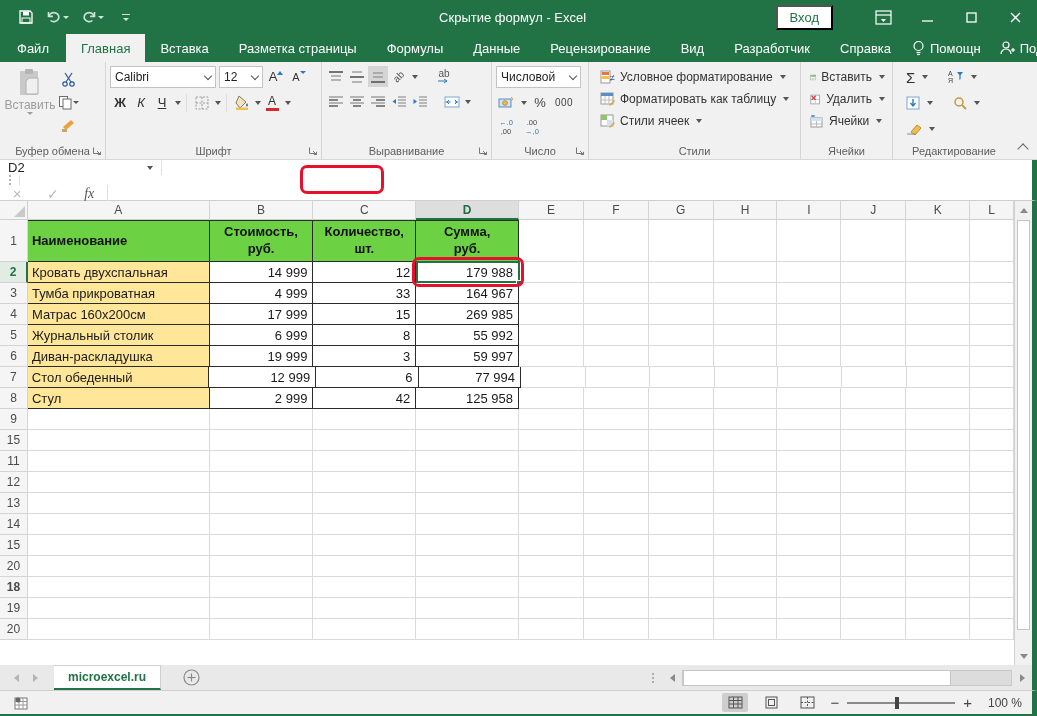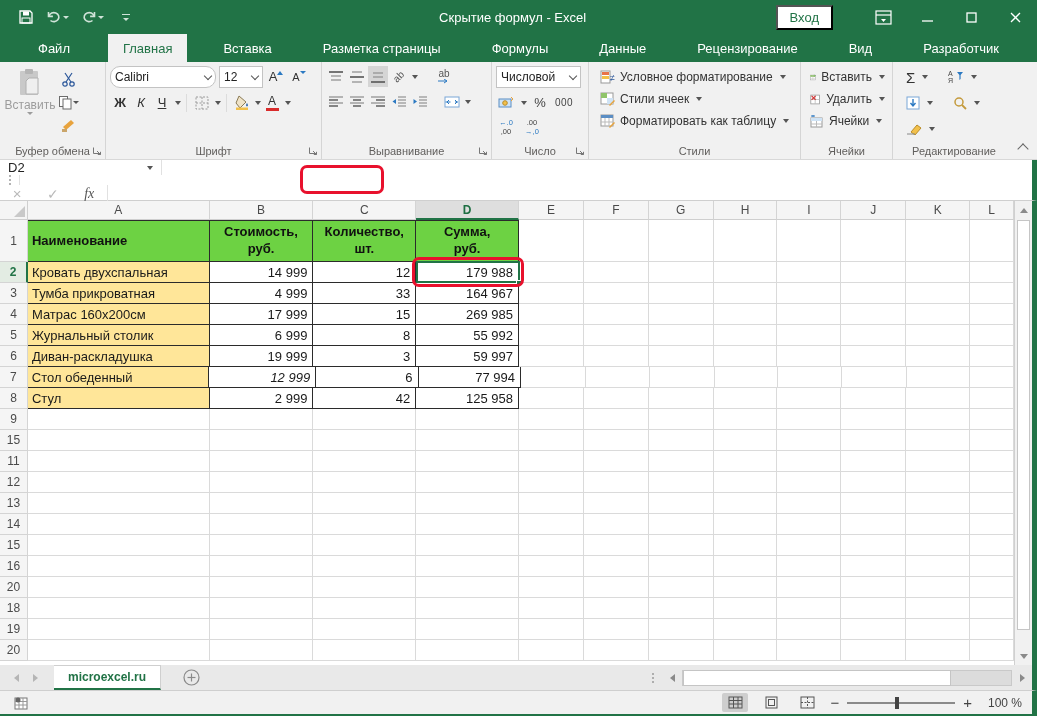--- a/index.html
+++ b/index.html
@@ -13,21 +13,21 @@
   .tinytri { width:0; height:0; border-left:3px solid transparent; border-right:3px solid transparent; border-top:3px solid #cfe3d8; display:inline-block; }
   .qat-custom { display:flex; flex-direction:column; align-items:center; margin-left:6px; }
   .qat-custom .bar { width:8px; height:1px; background:#cfe3d8; margin-bottom:2px; }
   .title-text { position:absolute; left:50%; transform:translateX(-54%); font-size:13px; color:#fff; white-space:nowrap; }
   .tb-right { margin-left:auto; display:flex; align-items:center; height:100%; }
   .signin { background:#fff; color:#217346; font-size:13px; padding:3px 12px; margin-right:28px; cursor:pointer; }
   .winbtn { width:44px; height:100%; display:flex; align-items:center; justify-content:center; cursor:pointer; }
 
   
   .tabrow { height:28px; background:#217346; display:flex; align-items:stretch; font-size:13px; color:#fff; }
-  .rtab { padding:0 15px; display:flex; align-items:center; cursor:pointer; white-space:nowrap;margin-left:21px; }
+  .rtab { padding:0 15px; display:flex; align-items:center; cursor:pointer; white-space:nowrap; }
   .rtab.file { padding:0 17px; }
   .rtab.active { background:#f1f1f1; color:#217346; }
   .help-group { margin-left:auto; display:flex; align-items:center; gap:6px; padding-right:14px; }
   .help-item { display:flex; align-items:center; gap:5px; cursor:pointer; padding:0 6px; }
 
   
   .ribbon { height:98px; background:#f1f1f1; border-bottom:1px solid #d8d8d8; display:flex; font-size:12px; color:#333; }
   .grp { position:relative; border-right:1px solid #d5d5d5; padding:4px 4px 18px 4px; }
   .glabel { position:absolute; bottom:2px; left:0; right:0; text-align:center; font-size:11px; color:#605e5c; }
   .launcher { position:absolute; bottom:3px; right:3px; }
@@ -237,21 +237,21 @@
       <span class="launcher">
         <svg width="10" height="10" viewBox="0 0 10 10">
             <path d="M1.5 1.5 v6 h6" fill="none" stroke="#777"></path>
             <path d="M5 5 l3.5 3.5 M8.5 5.8 v2.7 h-2.7" fill="none" stroke="#777"></path>
           </svg>
       </span>
     </div>
 
     <div class="grp" style="width:216px;">
       <div style="display:flex;gap:3px;">
-        <div class="combo" style="width:106px;border-radius:10px;">
+        <div class="combo" style="width:106px;">
           <span>Calibri</span>
             <span class="chev"></span>
         </div>
         <div class="combo" style="width:44px;">
           <span>12</span>
             <span class="chev"></span>
         </div>
         <span class="mini" style="font-size:13px;">
           <span>A</span>
           <span class="tinytri" style="border-top:none;border-bottom:4px solid #2b79c2;margin-top:-8px;"></span>
@@ -433,42 +433,42 @@
 
     <div class="grp" style="width:212px;padding-left:8px;">
       <div class="stack-item">
         <svg width="15" height="14" viewBox="0 0 15 14">
             <rect x="1" y="1" width="9" height="12" fill="#fff" stroke="#999"></rect>
             <rect x="2" y="2" width="7" height="3" fill="#e8734a"></rect>
             <rect x="2" y="6" width="7" height="3" fill="#f2c04a"></rect>
             <text x="10" y="11" font-size="9" fill="#2b579a">≠</text>
           </svg>
         <span>Условное форматирование</span>
-          <span class="dtri"></span>
-      </div>
-      <div class="stack-item">
-        <svg width="15" height="14" viewBox="0 0 15 14">
-            <rect x="1" y="1" width="12" height="11" fill="#fff" stroke="#999"></rect>
-            <rect x="1" y="1" width="6" height="5" fill="#8fc46a"></rect>
-            <rect x="7" y="6" width="6" height="6" fill="#cfe3f5"></rect>
-            <path d="M9 13 l5 -5 1 1 -5 5 z" fill="#e8a33d"></path>
-          </svg>
-        <span>Стили ячеек</span>
           <span class="dtri"></span>
       </div>
       <div class="stack-item">
         <svg width="15" height="14" viewBox="0 0 15 14">
             <rect x="1" y="1" width="12" height="11" fill="#fff" stroke="#999"></rect>
             <rect x="1" y="1" width="12" height="3" fill="#5b8ec4"></rect>
             <line x1="5" y1="4" x2="5" y2="12" stroke="#bbb"></line>
             <line x1="9" y1="4" x2="9" y2="12" stroke="#bbb"></line>
             <line x1="1" y1="8" x2="13" y2="8" stroke="#bbb"></line>
             <path d="M9 13 l5 -5 1 1 -5 5 z" fill="#e8a33d"></path>
           </svg>
         <span>Форматировать как таблицу</span>
+          <span class="dtri"></span>
+      </div>
+      <div class="stack-item">
+        <svg width="15" height="14" viewBox="0 0 15 14">
+            <rect x="1" y="1" width="12" height="11" fill="#fff" stroke="#999"></rect>
+            <rect x="1" y="1" width="6" height="5" fill="#8fc46a"></rect>
+            <rect x="7" y="6" width="6" height="6" fill="#cfe3f5"></rect>
+            <path d="M9 13 l5 -5 1 1 -5 5 z" fill="#e8a33d"></path>
+          </svg>
+        <span>Стили ячеек</span>
           <span class="dtri"></span>
       </div>
       <div class="glabel">Стили</div>
     </div>
 
     <div class="grp" style="width:92px;padding-left:6px;">
       <div class="stack-item">
         <svg width="14" height="13" viewBox="0 0 14 13">
             <rect x="1" y="1" width="11" height="11" fill="#fff" stroke="#999"></rect>
             <rect x="1" y="1" width="11" height="4" fill="#8fc46a"></rect>
@@ -684,21 +684,21 @@
           <div class="cell" style="width: 65px;"></div>
           <div class="cell" style="width: 64px;"></div>
           <div class="cell" style="width: 64px;"></div>
           <div class="cell" style="width: 65px;"></div>
           <div class="cell" style="width: 64px;"></div>
           <div class="cell" style="width: 44px;"></div>
         </div>
         <div class="grow" style="height: 21px;">
           <div class="rowhdr">7</div>
           <div class="cell tb acell" style="width: 182px;">Стол обеденный</div>
-          <div class="cell tb ncell" style="width: 108px; font-style: italic;">12 999</div>
+          <div class="cell tb ncell" style="width: 108px;">12 999</div>
           <div class="cell tb ncell" style="width: 103px;">6</div>
           <div class="cell tb ncell" style="width: 103px;">77 994</div>
           <div class="cell" style="width: 65px;"></div>
           <div class="cell" style="width: 65px;"></div>
           <div class="cell" style="width: 65px;"></div>
           <div class="cell" style="width: 64px;"></div>
           <div class="cell" style="width: 64px;"></div>
           <div class="cell" style="width: 65px;"></div>
           <div class="cell" style="width: 64px;"></div>
           <div class="cell" style="width: 44px;"></div>
@@ -817,50 +817,35 @@
           <div class="cell" style="width: 65px;"></div>
           <div class="cell" style="width: 65px;"></div>
           <div class="cell" style="width: 65px;"></div>
           <div class="cell" style="width: 64px;"></div>
           <div class="cell" style="width: 64px;"></div>
           <div class="cell" style="width: 65px;"></div>
           <div class="cell" style="width: 64px;"></div>
           <div class="cell" style="width: 44px;"></div>
         </div>
         <div class="grow" style="height: 21px;">
-          <div class="rowhdr">16</div>
-          <div class="cell" style="width: 182px;"></div>
-          <div class="cell" style="width: 104px;"></div>
-          <div class="cell" style="width: 103px;"></div>
-          <div class="cell" style="width: 103px;"></div>
-          <div class="cell" style="width: 65px;"></div>
-          <div class="cell" style="width: 65px;"></div>
-          <div class="cell" style="width: 65px;"></div>
-          <div class="cell" style="width: 64px;"></div>
-          <div class="cell" style="width: 64px;"></div>
-          <div class="cell" style="width: 65px;"></div>
-          <div class="cell" style="width: 64px;"></div>
-          <div class="cell" style="width: 44px;"></div>
-        </div>
-        <div class="grow" style="height: 21px;">
           <div class="rowhdr">20</div>
           <div class="cell" style="width: 182px;"></div>
           <div class="cell" style="width: 104px;"></div>
           <div class="cell" style="width: 103px;"></div>
           <div class="cell" style="width: 103px;"></div>
           <div class="cell" style="width: 65px;"></div>
           <div class="cell" style="width: 65px;"></div>
           <div class="cell" style="width: 65px;"></div>
           <div class="cell" style="width: 64px;"></div>
           <div class="cell" style="width: 64px;"></div>
           <div class="cell" style="width: 65px;"></div>
           <div class="cell" style="width: 64px;"></div>
           <div class="cell" style="width: 44px;"></div>
         </div>
-        <div class="grow" style="height: 21px;">
+        <div class="grow" style="height: 21px; font-weight: bold;">
           <div class="rowhdr">18</div>
           <div class="cell" style="width: 182px;"></div>
           <div class="cell" style="width: 104px;"></div>
           <div class="cell" style="width: 103px;"></div>
           <div class="cell" style="width: 103px;"></div>
           <div class="cell" style="width: 65px;"></div>
           <div class="cell" style="width: 65px;"></div>
           <div class="cell" style="width: 65px;"></div>
           <div class="cell" style="width: 64px;"></div>
           <div class="cell" style="width: 64px;"></div>

